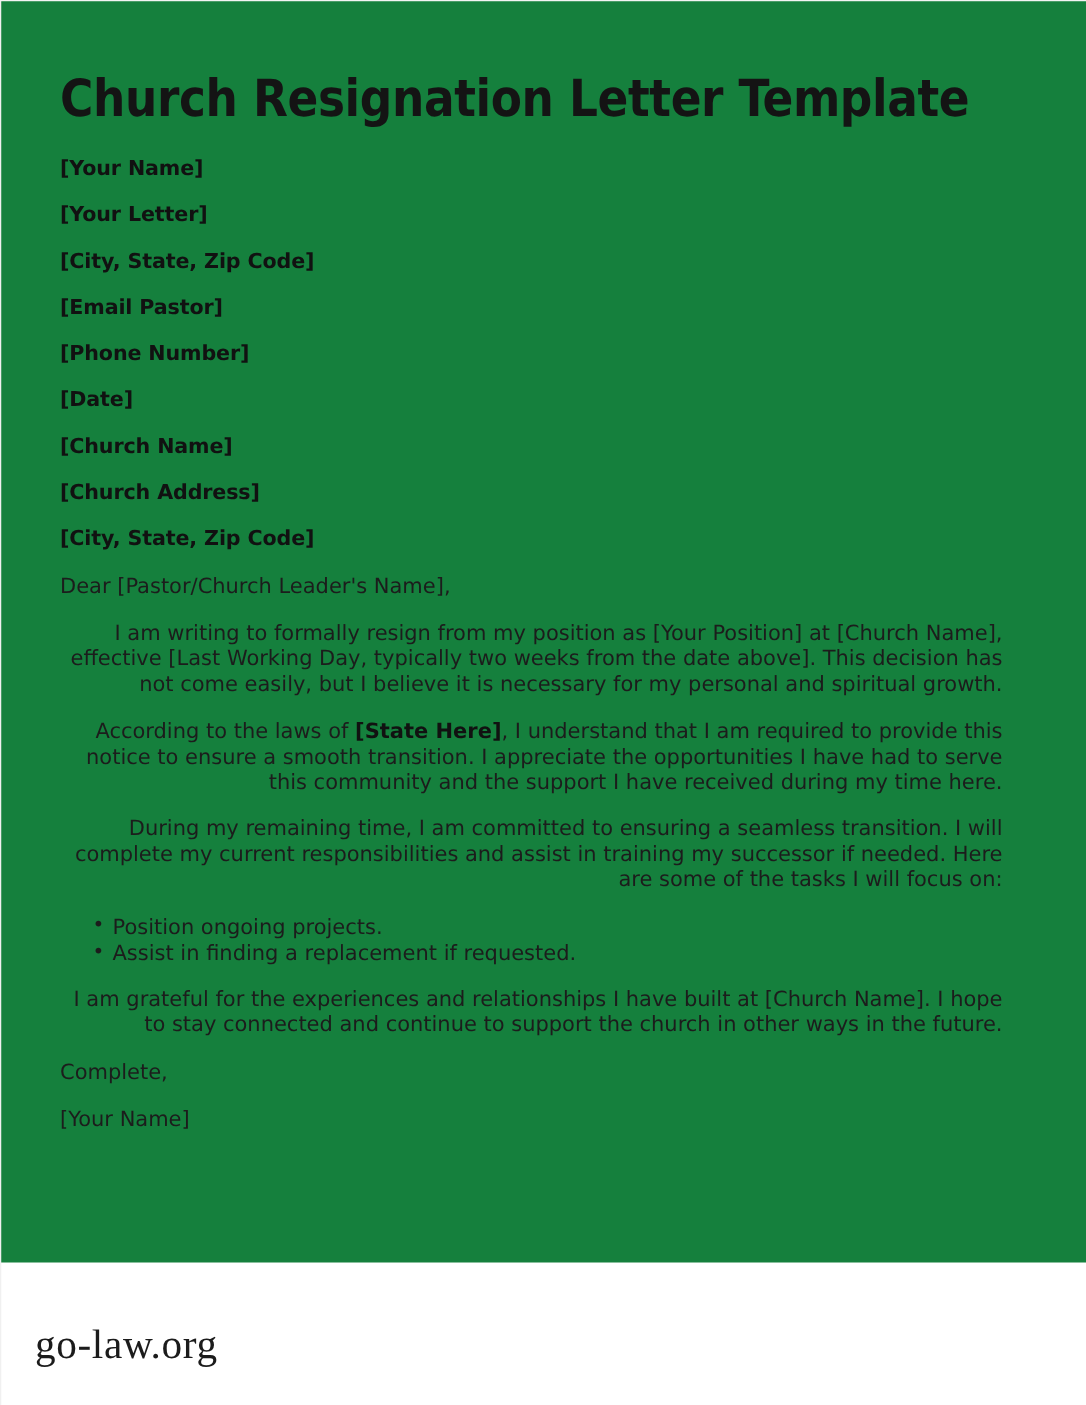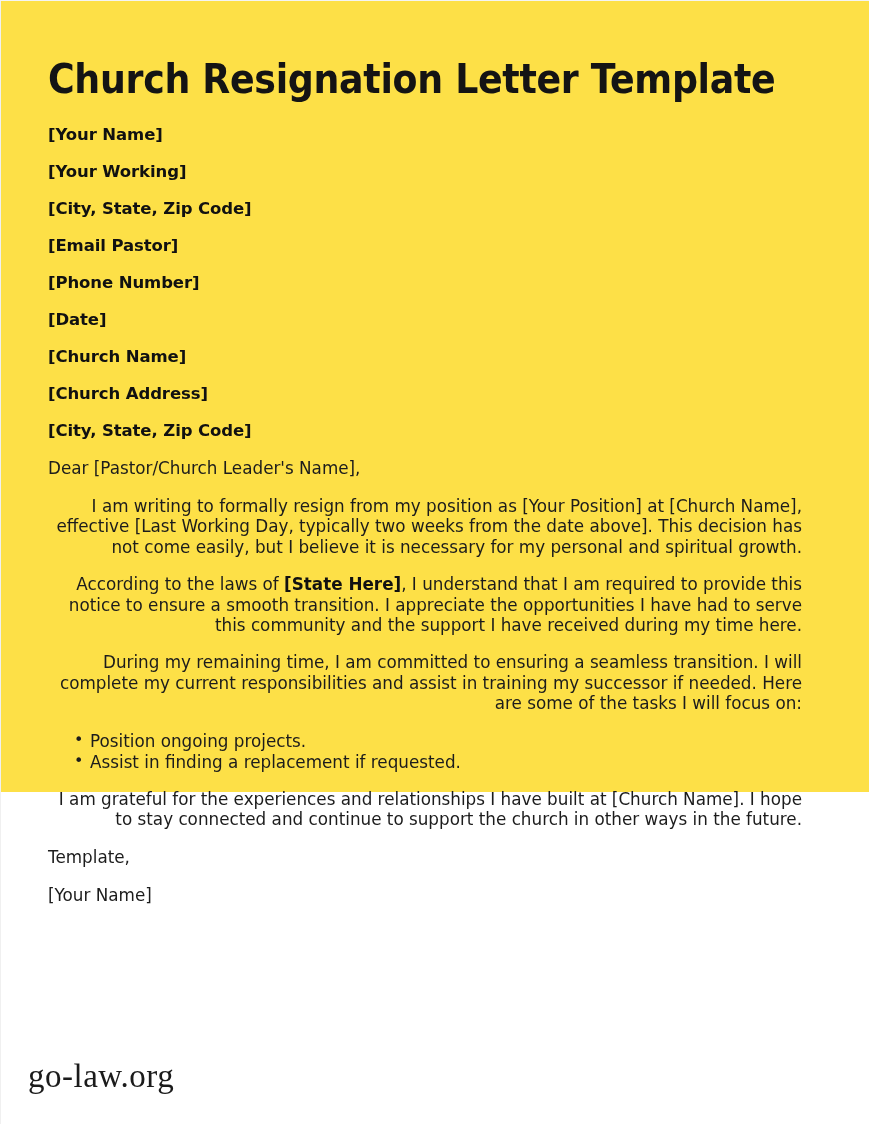--- a/index.html
+++ b/index.html
@@ -15,22 +15,22 @@
     font-family: "DejaVu Sans", "Liberation Sans", sans-serif;
     color: #1a1a1a;
     -webkit-font-smoothing: antialiased;
   }
 
   .page {
     position: absolute;
     left: 0;
     top: 0;
     width: 869px;
-    height: 792px;
-    background: #fde047;
+    height: 1010px;
+    background: #15803d;
     box-sizing: border-box;
   }
 
   .edge-left {
     position: absolute;
     left: 0;
     top: 0;
     width: 1px;
     height: 1124px;
     background: #f0f0f0;
@@ -152,21 +152,21 @@
 
   <div class="edge-left"></div>
   <div class="edge-top"></div>
 
   <div class="doc">
 
     <h1 class="doc-title">Church Resignation Letter Template</h1>
 
     <div class="header-block">
       <p class="header-line">[Your Name]</p>
-      <p class="header-line">[Your Working]</p>
+      <p class="header-line">[Your Letter]</p>
       <p class="header-line">[City, State, Zip Code]</p>
       <p class="header-line">[Email Pastor]</p>
       <p class="header-line">[Phone Number]</p>
       <p class="header-line">[Date]</p>
       <p class="header-line">[Church Name]</p>
       <p class="header-line">[Church Address]</p>
       <p class="header-line">[City, State, Zip Code]</p>
     </div>
 
     <div class="body-block">
@@ -180,21 +180,21 @@
       <p class="para">During my remaining time, I am committed to ensuring a seamless transition. I will complete my current responsibilities and assist in training my successor if needed. Here are some of the tasks I will focus on:</p>
 
       <ul class="bullet-list">
         <li class="bullet-item">Position ongoing projects.</li>
         <li class="bullet-item">Assist in finding a replacement if requested.</li>
       </ul>
 
       <p class="para">I am grateful for the experiences and relationships I have built at [Church Name]. I hope to stay connected and continue to support the church in other ways in the future.</p>
 
 
-      <p class="sign-line">Template,</p>
+      <p class="sign-line">Complete,</p>
 
       <p class="sign-line">[Your Name]</p>
 
     </div>
   </div>
 
   <div class="footer-mark">go-law.org</div>
 
 </div>
 

